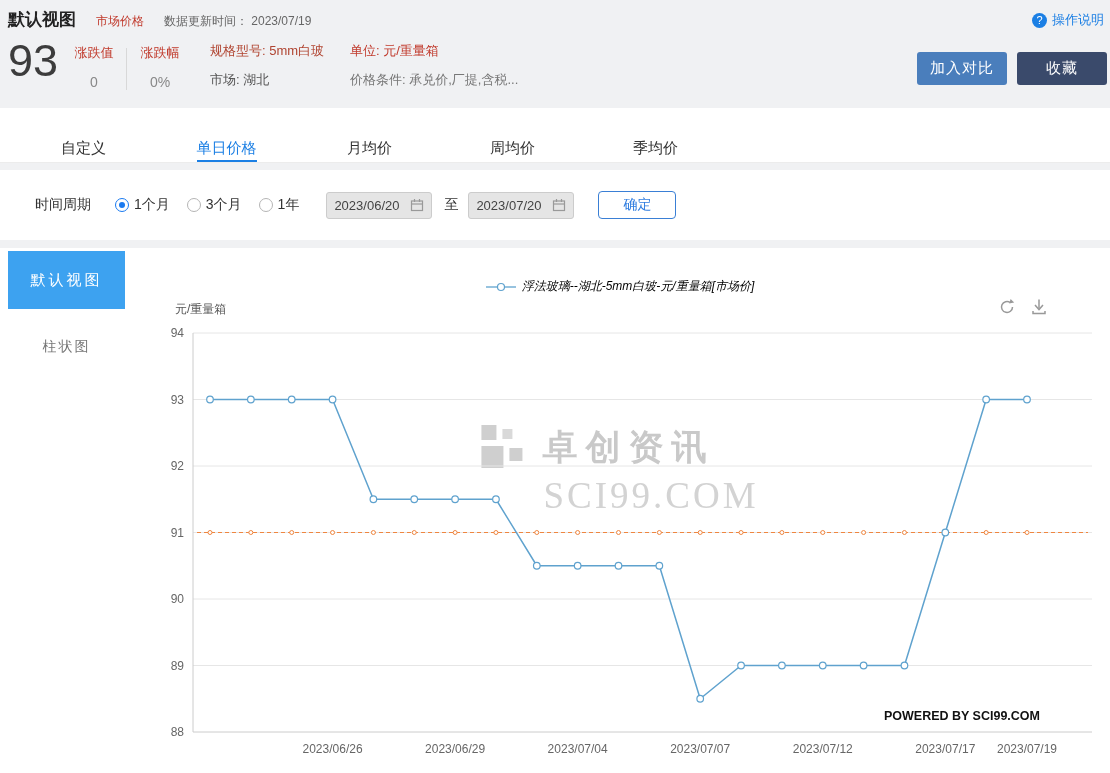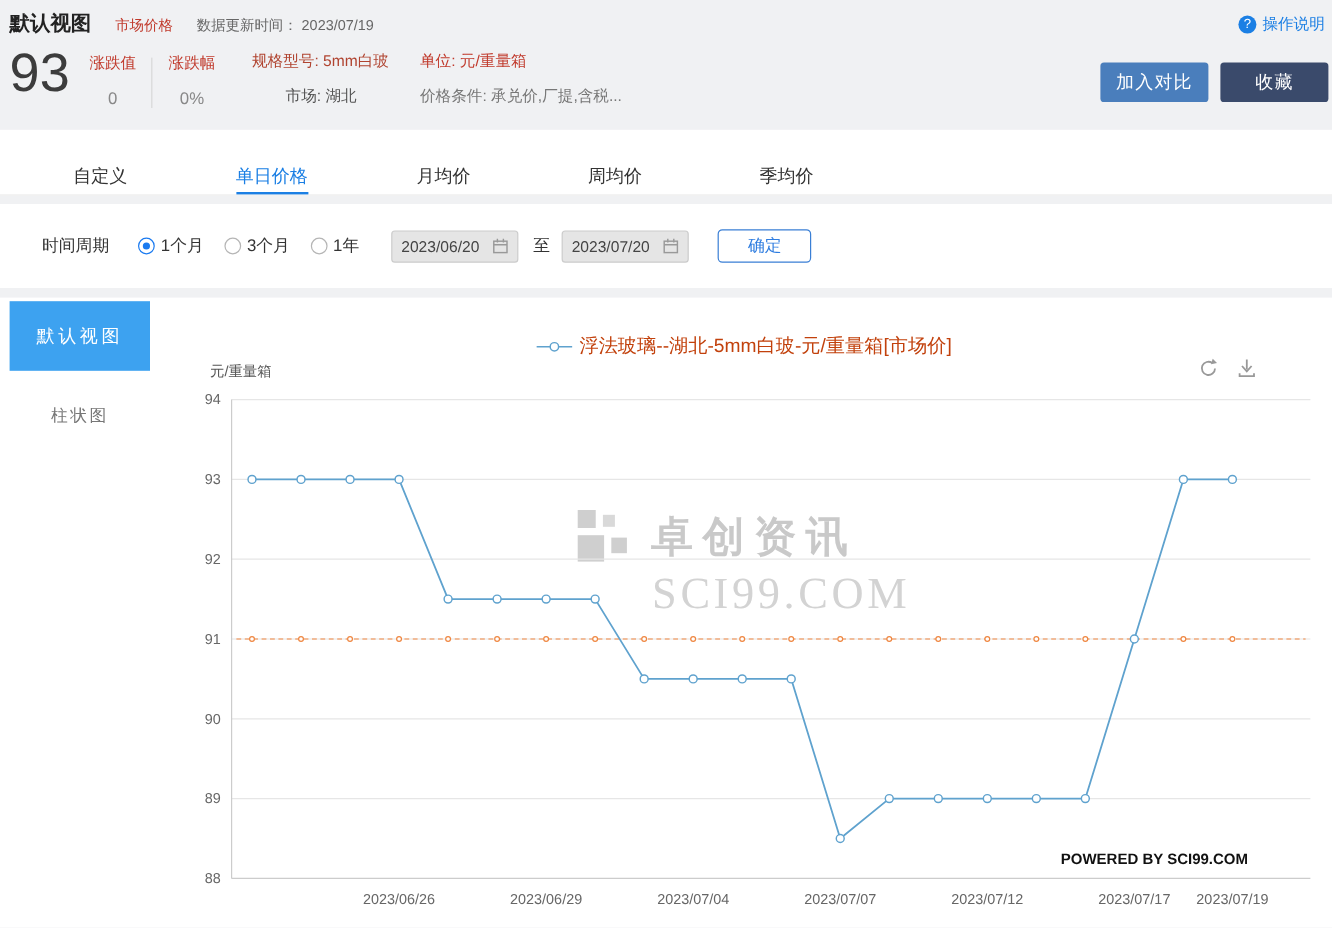--- a/index.html
+++ b/index.html
@@ -21,21 +21,21 @@
   .help-icon { width:15px; height:15px; border-radius:50%; background:#1b7fe4; color:#fff; font-size:11px; line-height:15px; text-align:center; display:inline-block; }
   .big-price { position:absolute; left:8px; top:36px; font-size:45px; color:#3c3c3c; line-height:1.1; }
   .chg { position:absolute; top:44px; width:48px; text-align:center; }
   .chg .lbl { display:block; font-size:13px; color:#c0392b; }
   .chg .val { display:block; font-size:14px; color:#888; margin-top:12px; }
   .chg1 { left:70px; } .chg2 { left:136px; }
   .vdiv { position:absolute; left:126px; top:48px; width:1px; height:42px; background:#d8d8d8; }
   .meta { position:absolute; top:42px; font-size:13px; }
   .meta1 { left:210px; } .meta2 { left:350px; }
   .meta .l1 { display:block; color:#b04430; }
-  .meta1 .l2 { display:block; color:#555; margin-top:11px;margin-left:28px; }
+  .meta1 .l2 { display:block; color:#555; margin-top:11px; }
   .meta2 .l1 { color:#c0392b; }
   .meta2 .l2 { display:block; color:#777; margin-top:11px; }
   .btn { position:absolute; top:52px; width:90px; height:33px; border:none; border-radius:3px; color:#fff; font-size:15px; cursor:pointer; font-family:inherit; letter-spacing:1px; }
   .btn-compare { right:103px; background:#4a7ebc; }
   .btn-fav { right:3px; background:#3a4a6b; }
   
   .tabbar { height:55px; background:#fff; display:flex; padding-left:12px; border-bottom:1px solid #ececec; }
   .tab { width:143px; text-align:center; line-height:54px; font-size:15px; color:#333; cursor:pointer; position:relative;margin-top:13px; }
   .tab.active { color:#1b7fe4; }
   .tab.active::after { content:''; position:absolute; bottom:0; left:50%; transform:translateX(-50%); width:60px; height:2px; background:#1b7fe4; }
@@ -50,21 +50,21 @@
   .to-label { margin-left:12px; color:#333; }
   .btn-confirm { margin-left:24px; width:78px; height:28px; background:#fff; border:1px solid #3a7fd5; color:#2f7de0; border-radius:4px; font-size:14px; cursor:pointer; font-family:inherit; }
   
   .main-card { position:relative; background:#fff; margin-top:8px; height:525px; }
   .view-btn { position:absolute; left:8px; top:3px; width:117px; height:58px; background:#3da2f0; color:#fff; font-size:15px; letter-spacing:3px; display:flex; align-items:center; justify-content:center; cursor:pointer; }
   .bar-btn { position:absolute; left:8px; top:90px; width:117px; text-align:center; color:#777; font-size:14px; letter-spacing:2px; cursor:pointer; }
   
   .chart-wrap { position:absolute; left:130px; top:0; width:980px; height:525px; }
   .legend { position:absolute; top:30px; left:0; right:0; display:flex; justify-content:center; gap:34px; z-index:3; }
   .legend-item { display:flex; align-items:center; gap:6px; cursor:pointer; }
-  .legend-text { font-size:16px; color:#c2410c; }
+  .legend-text { font-size:12px; color:#000000;font-style:italic; }
   .chart-icons { position:absolute; top:50px; right:62px; display:flex; gap:14px; z-index:3; }
   .chart-icons svg { cursor:pointer; }
   .ylabel { position:absolute; left:45px; top:53px; font-size:12px; color:#555; z-index:3; }
   #price-chart-svg { position:absolute; left:0; top:0; z-index:2; font-family:inherit; }
   .watermark { position:absolute; left:50%; top:176px; transform:translateX(-50%); z-index:1; }
   .wm-row { display:flex; align-items:center; }
   .wm-logo { position:relative; width:48px; height:46px; flex:none; }
   .wm-logo i { position:absolute; background:#cfcfcf; }
   .wm-logo .s1 { left:0; top:0; width:15px; height:15px; }
   .wm-logo .s2 { left:21px; top:4px; width:10px; height:10px; background:#d9d9d9; }

